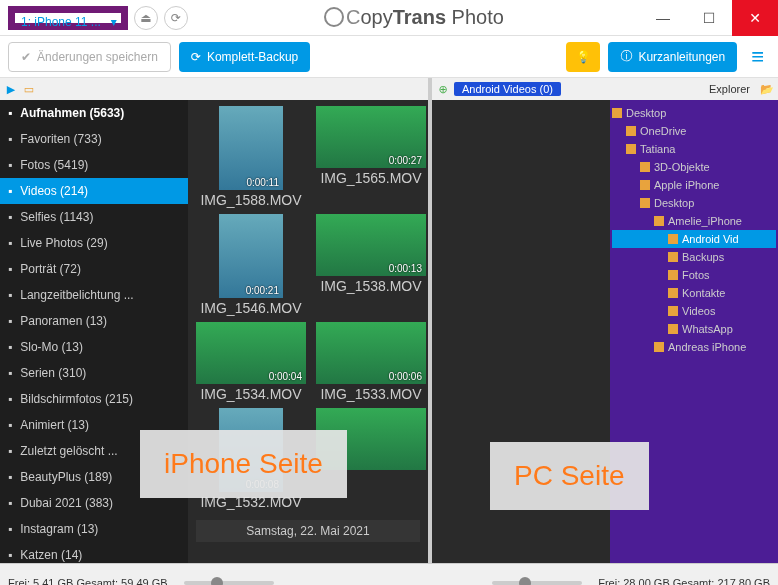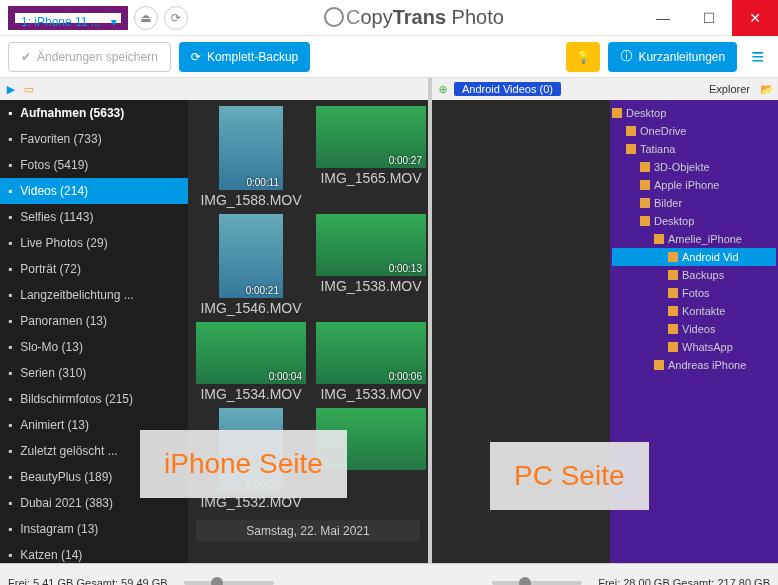--- a/index.html
+++ b/index.html
@@ -278,24 +278,20 @@
           <div class="tree-node ind2">
             <span class="sq"></span>
             <span>3D-Objekte</span>
           </div>
           <div class="tree-node ind2">
             <span class="sq"></span>
             <span>Apple iPhone</span>
           </div>
           <div class="tree-node ind2">
             <span class="sq"></span>
-            <span>Bilder</span>
-          </div>
-          <div class="tree-node ind2">
-            <span class="sq"></span>
             <span>Desktop</span>
           </div>
           <div class="tree-node ind3">
             <span class="sq"></span>
             <span>Amelie_iPhone</span>
           </div>
           <div class="tree-node ind4 sel">
             <span class="sq"></span>
             <span>Android Vid</span>
           </div>

